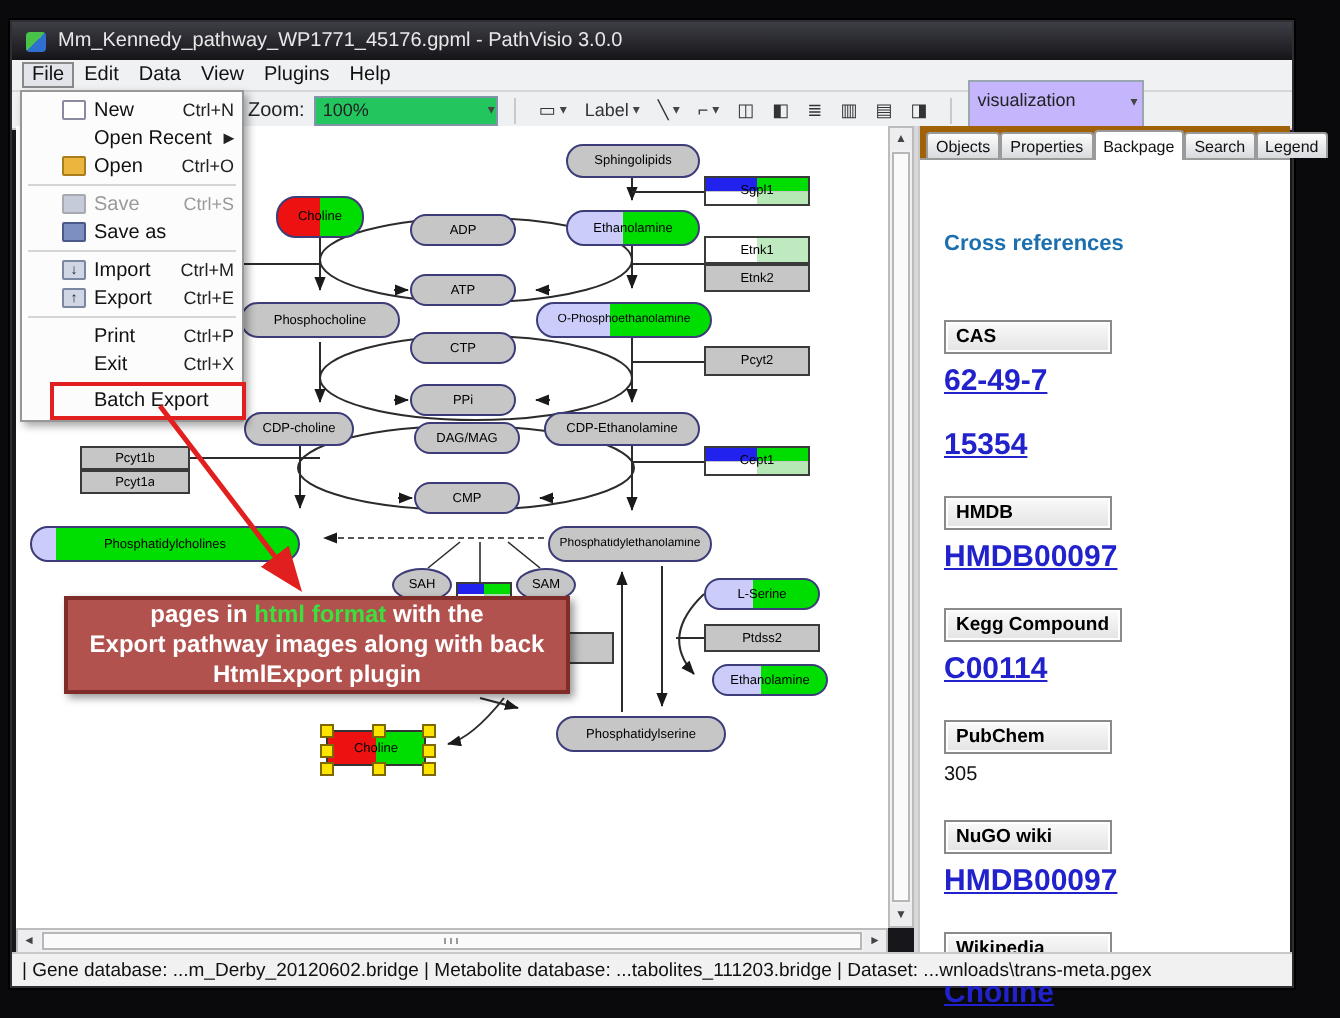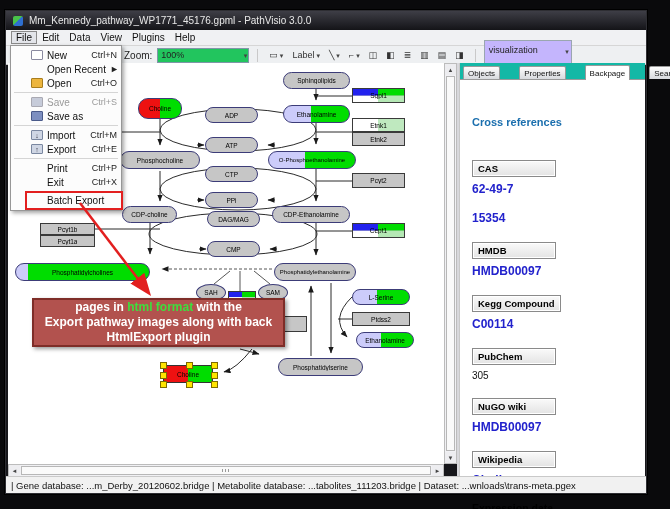--- a/index.html
+++ b/index.html
@@ -56,31 +56,31 @@
   .sarrow{position:absolute;font-size:6px;color:#444;width:11px;height:11px;display:flex;align-items:center;justify-content:center;background:#ededf0;}
   .hscroll .left{left:0;top:0;} .hscroll .right{right:0;top:0;}
   .vscroll .up{top:0;left:0;} .vscroll .down{bottom:0;left:0;}
   .hthumb{position:absolute;left:12px;right:12px;top:1px;bottom:1px;background:#fafafa;border:1px solid #b7b7b7;}
   .hthumb:after{content:"";position:absolute;left:50%;top:2px;bottom:2px;width:7px;margin-left:-4px;
      background:repeating-linear-gradient(to right,#9a9a9a 0 1px,transparent 1px 3px);}
   .vthumb{position:absolute;top:12px;bottom:12px;left:1px;right:1px;background:#fafafa;border:1px solid #b7b7b7;}
   .splitter{position:absolute;left:452px;top:53px;width:2px;height:414px;background:#d8d8dc;}
   
   .panel{position:absolute;left:454px;top:53px;width:186px;height:414px;background:#fff;box-sizing:border-box;border-left:1px solid #c9c9c9;}
-  .tabs{display:flex;align-items:flex-end;height:16px;background:#14b8a6;border-bottom:1px solid #9a9a9a;padding-left:3px;gap:19px;}
+  .tabs{display:flex;align-items:flex-end;height:16px;background:#a16207;border-bottom:1px solid #9a9a9a;padding-left:3px;gap:0;}
   .tab{font-size:8px;color:#111;background:linear-gradient(#fdfdfd,#d8dade);border:1px solid #9a9a9a;
        border-bottom:none;padding:2px 4px 1px;border-radius:2px 2px 0 0;}
   .tab.active{background:#fff;padding:3px 4px 2px;position:relative;top:1px;}
   .pcontent{padding:20px 8px 0 12px;}
   .xheading{color:#1b6fae;font-weight:bold;font-size:11px;margin:16px 0 30px;}
   .xref-sec{margin-bottom:15px;}
   .xref-head{display:inline-block;min-width:72px;background:linear-gradient(#fafafa,#e3e3e3);
              border:1px solid #8a8a8a;box-shadow:0 0 0 1px #fff inset;font-weight:bold;font-size:9.5px;
              padding:2px 5px;color:#000;}
-  .xref-link{margin-top:5px;font-size:12px;font-weight:bold;color:#2222cc;}
+  .xref-link{margin-top:5px;font-size:15px;font-weight:bold;color:#2222cc;text-decoration:underline;}
   .xref-val{margin-top:5px;font-size:10px;color:#111;}
   .xfooter{font-weight:bold;font-size:10.5px;color:#000;margin-top:2px;}
   
   .statusbar{position:absolute;left:1px;right:1px;bottom:1px;height:16px;background:#f1f1f1;
              border-top:1px solid #c9c9c9;display:flex;align-items:center;padding-left:5px;
              font-size:9.5px;color:#111;white-space:nowrap;overflow:hidden;}
   
   .filemenu{position:absolute;left:10px;top:45px;width:110px;background:#fcfcfc;border:1px solid #979797;
             box-shadow:2px 2px 4px rgba(0,0,0,.35);z-index:12;padding:2px 0;}
   .fm-item{height:14px;display:flex;align-items:center;gap:4px;padding:0 4px;font-size:10px;color:#111;margin-left:16px;}

